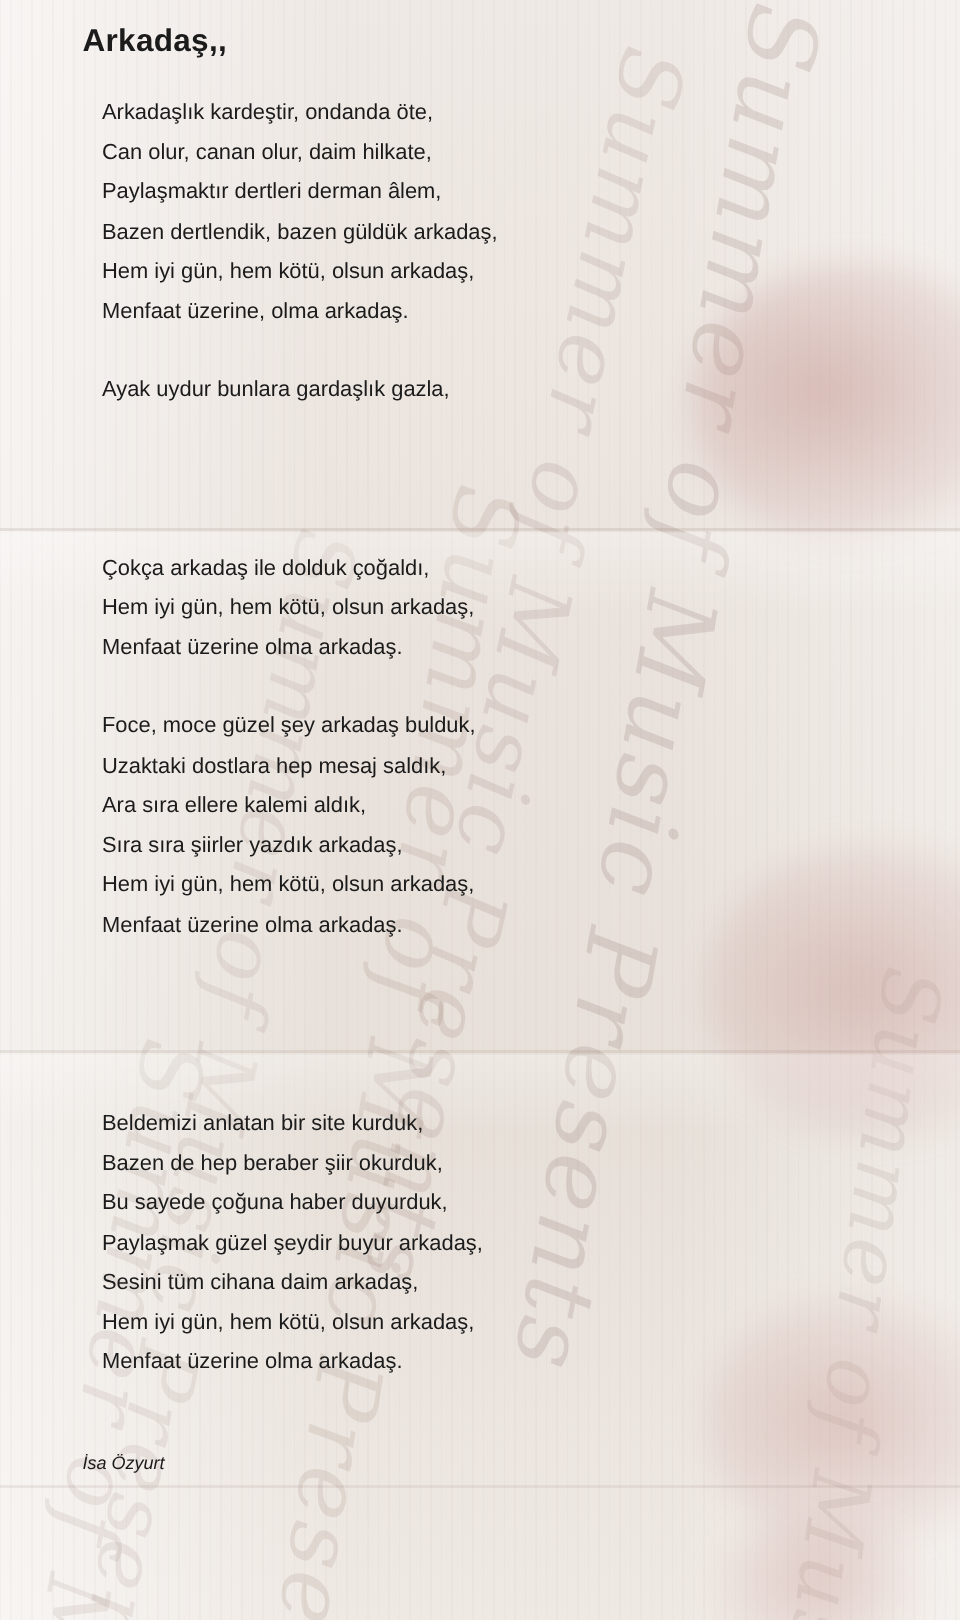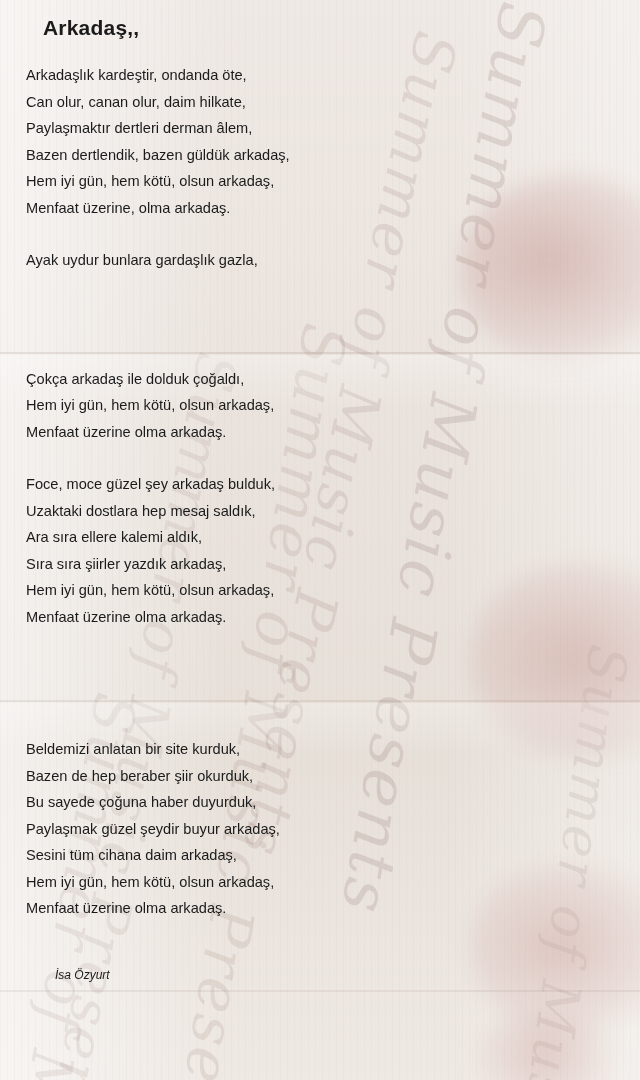--- a/index.html
+++ b/index.html
@@ -100,29 +100,29 @@
   .wm6 { left: 640px; top: 650px; font-size: 54px; transform: rotate(98deg); color: rgba(120,88,78,0.11); }
 
   
   .content {
     position: relative;
     z-index: 5;
     padding: 14px 0 0 0;
   }
   .poem-title {
     margin: 0;
-    padding: 0 0 0 43px;
+    padding: 0 0 0 55px;
     font-size: 21px;
     font-weight: bold;
     color: #1b1b1b;
     letter-spacing: 0.2px;
     line-height: 28px;
   }
   .stanza {
-    padding-left: 26px;
+    padding-left: 68px;
     color: #1b1b1b;
     font-size: 14.6px;
     line-height: 26.5px;
   }
   .line {
     white-space: pre;
   }
   .spacer-lg { height: 26px; }
   .spacer-xl { height: 80px; }
   .spacer-xxl { height: 92px; }

